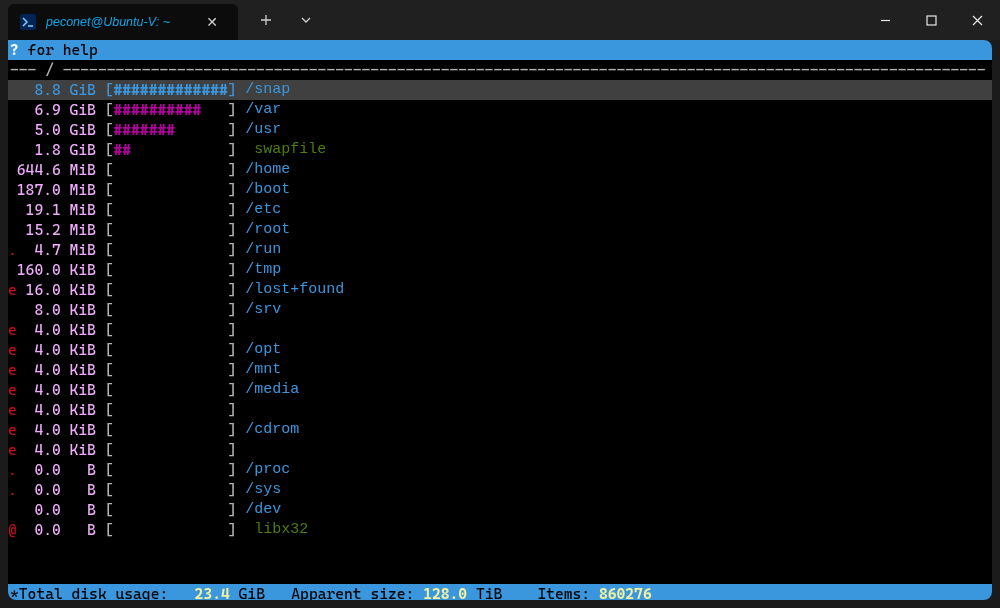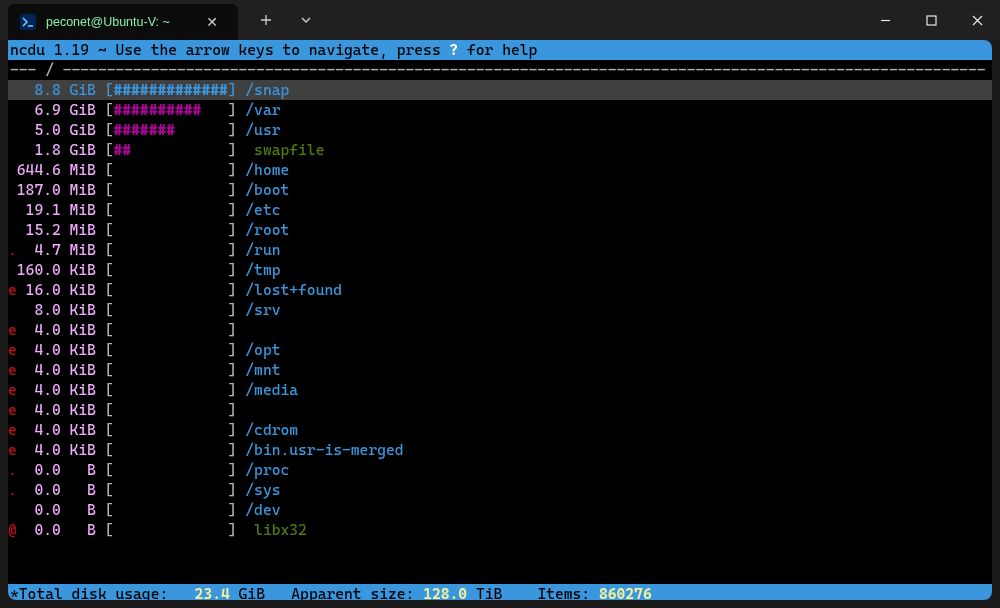--- a/index.html
+++ b/index.html
@@ -3,21 +3,21 @@
 <meta charset="utf-8">
 <style>
   * { margin:0; padding:0; box-sizing:border-box; }
   html,body { width:1000px; height:608px; background:#1b1b1b; overflow:hidden; }
   body { font-family:"Cascadia Mono","Consolas",monospace; font-size:15px; }
 
   
   .titlebar { height:40px; background:#202020; display:flex; align-items:stretch; color:#cfcfcf; }
   .tab { display:flex; align-items:center; gap:10px; background:#0c0c0c; padding:0 14px 0 12px; border-radius:6px 6px 0 0; margin:4px 0 0 8px; position:relative; min-width:230px; }
   .tab .ps { width:16px; height:16px; display:inline-flex; align-items:center; justify-content:center; }
-  .tab .title { font-family:"Segoe UI",sans-serif; font-size:12.5px; color:#86efac; flex:1; }
+  .tab .title { font-family:"Segoe UI",sans-serif; font-size:12.5px; color:#0ea5e9; flex:1;font-style:italic; }
   .tab .close { font-family:"Segoe UI",sans-serif; font-size:14px; color:#cfcfcf; padding:2px 6px; cursor:pointer; }
   .tbbtn { width:40px; display:flex; align-items:center; justify-content:center; font-family:"Segoe UI",sans-serif; color:#cfcfcf; cursor:pointer; font-size:14px; }
   .tbbtn.addtab { margin-left:8px; }
   .tbbtn.chev svg, .tbbtn.addtab svg { width:12px; height:12px; }
   .spacer { flex:1; }
   .winbtn { width:46px; display:flex; align-items:center; justify-content:center; cursor:pointer; }
   .winbtn svg { width:11px; height:11px; stroke:#e8e8e8; stroke-width:1.2; fill:none; }
 
   
   .term { background:#000; width:984px; height:560px; margin:0 8px 8px 8px; border-radius:0 8px 8px 8px; padding:0; line-height:20px; overflow:hidden; position:relative; }
@@ -25,21 +25,21 @@
   pre.row { font-family:inherit; font-size:15px; white-space:pre; margin:0; height:20px; display:flex; }
   .hdr { background:#3a96dd; color:#000; display:block; padding:0 2px; height:20px; }
   .hdr .q { color:#fff; font-weight:bold; }
   .path { color:#b2b2b2; padding:0 2px; display:block; height:20px; }
   .sel { background:#404040; }
   .bar-open, .bar-close { color:#b2b2b2; }
   .bar-fill { color:#b4009e; font-weight:bold; }
   .sel .bar-fill, .sel .name, .sel .bar-open, .sel .bar-close, .sel .size { color:#3a96dd; }
   .flag { color:#c50f1f; }
   .size { color:#f0abfc; }
-  .name { color:#3a96dd; }
+  .name { color:#3a96dd;font-family:Liberation Mono, monospace; }
   .name.nodir { color:#4d7c0f; }
   .footer { position:absolute; bottom:0; left:0; right:0; background:#3a96dd; height:16px; padding:0 2px; font-family:inherit; font-size:15px; white-space:pre; }
   .footer .lead { color:#0c0c0c; }
   .footer .lbl { color:#000; }
   .footer .num { color:#f2f09c; font-weight:bold; }
   .footer .unit { color:#000; }
 </style>
 </head>
 <body>
 
@@ -77,40 +77,40 @@
     </div>
   <div class="winbtn">
       <svg viewBox="0 0 11 11">
         <path d="M1 1l9 9M10 1l-9 9"></path>
       </svg>
     </div>
 </div>
 
 <div class="term">
   <div class="rows" id="rows">
-      <pre class="row hdr"><span>ncdu 1.19 ~ Use the arrow keys to navigate, press </span><span class="q">?</span><span> for help</span></pre>
+      <pre class="row hdr"><span class="q">?</span><span> for help</span></pre>
       <pre class="row path">--- / ---------------------------------------------------------------------------------------------------------</pre>
       <pre class="row sel"><span class="flag"> </span><span class="size">  8.8 GiB</span><span class="bar-open"> [</span><span class="bar-fill">#############</span><span class="bar-close">] </span><span class="name">/snap</span></pre>
       <pre class="row"><span class="flag"> </span><span class="size">  6.9 GiB</span><span class="bar-open"> [</span><span class="bar-fill">##########   </span><span class="bar-close">] </span><span class="name">/var</span></pre>
       <pre class="row"><span class="flag"> </span><span class="size">  5.0 GiB</span><span class="bar-open"> [</span><span class="bar-fill">#######      </span><span class="bar-close">] </span><span class="name">/usr</span></pre>
       <pre class="row"><span class="flag"> </span><span class="size">  1.8 GiB</span><span class="bar-open"> [</span><span class="bar-fill">##           </span><span class="bar-close">] </span><span class="name nodir"> swapfile</span></pre>
       <pre class="row"><span class="flag"> </span><span class="size">644.6 MiB</span><span class="bar-open"> [</span><span class="bar-fill">             </span><span class="bar-close">] </span><span class="name">/home</span></pre>
       <pre class="row"><span class="flag"> </span><span class="size">187.0 MiB</span><span class="bar-open"> [</span><span class="bar-fill">             </span><span class="bar-close">] </span><span class="name">/boot</span></pre>
       <pre class="row"><span class="flag"> </span><span class="size"> 19.1 MiB</span><span class="bar-open"> [</span><span class="bar-fill">             </span><span class="bar-close">] </span><span class="name">/etc</span></pre>
       <pre class="row"><span class="flag"> </span><span class="size"> 15.2 MiB</span><span class="bar-open"> [</span><span class="bar-fill">             </span><span class="bar-close">] </span><span class="name">/root</span></pre>
       <pre class="row"><span class="flag">.</span><span class="size">  4.7 MiB</span><span class="bar-open"> [</span><span class="bar-fill">             </span><span class="bar-close">] </span><span class="name">/run</span></pre>
       <pre class="row"><span class="flag"> </span><span class="size">160.0 KiB</span><span class="bar-open"> [</span><span class="bar-fill">             </span><span class="bar-close">] </span><span class="name">/tmp</span></pre>
       <pre class="row"><span class="flag">e</span><span class="size"> 16.0 KiB</span><span class="bar-open"> [</span><span class="bar-fill">             </span><span class="bar-close">] </span><span class="name">/lost+found</span></pre>
       <pre class="row"><span class="flag"> </span><span class="size">  8.0 KiB</span><span class="bar-open"> [</span><span class="bar-fill">             </span><span class="bar-close">] </span><span class="name">/srv</span></pre>
       <pre class="row"><span class="flag">e</span><span class="size">  4.0 KiB</span><span class="bar-open"> [</span><span class="bar-fill">             </span><span class="bar-close">] </span></pre>
       <pre class="row"><span class="flag">e</span><span class="size">  4.0 KiB</span><span class="bar-open"> [</span><span class="bar-fill">             </span><span class="bar-close">] </span><span class="name">/opt</span></pre>
       <pre class="row"><span class="flag">e</span><span class="size">  4.0 KiB</span><span class="bar-open"> [</span><span class="bar-fill">             </span><span class="bar-close">] </span><span class="name">/mnt</span></pre>
       <pre class="row"><span class="flag">e</span><span class="size">  4.0 KiB</span><span class="bar-open"> [</span><span class="bar-fill">             </span><span class="bar-close">] </span><span class="name">/media</span></pre>
       <pre class="row"><span class="flag">e</span><span class="size">  4.0 KiB</span><span class="bar-open"> [</span><span class="bar-fill">             </span><span class="bar-close">] </span></pre>
       <pre class="row"><span class="flag">e</span><span class="size">  4.0 KiB</span><span class="bar-open"> [</span><span class="bar-fill">             </span><span class="bar-close">] </span><span class="name">/cdrom</span></pre>
-      <pre class="row"><span class="flag">e</span><span class="size">  4.0 KiB</span><span class="bar-open"> [</span><span class="bar-fill">             </span><span class="bar-close">] </span><span class="name">/bin.usr-is-merged</span></pre>
+      <pre class="row"><span class="flag">e</span><span class="size">  4.0 KiB</span><span class="bar-open"> [</span><span class="bar-fill">             </span><span class="bar-close">] </span></pre>
       <pre class="row"><span class="flag">.</span><span class="size">  0.0   B</span><span class="bar-open"> [</span><span class="bar-fill">             </span><span class="bar-close">] </span><span class="name">/proc</span></pre>
       <pre class="row"><span class="flag">.</span><span class="size">  0.0   B</span><span class="bar-open"> [</span><span class="bar-fill">             </span><span class="bar-close">] </span><span class="name">/sys</span></pre>
       <pre class="row"><span class="flag"> </span><span class="size">  0.0   B</span><span class="bar-open"> [</span><span class="bar-fill">             </span><span class="bar-close">] </span><span class="name">/dev</span></pre>
       <pre class="row"><span class="flag">@</span><span class="size">  0.0   B</span><span class="bar-open"> [</span><span class="bar-fill">             </span><span class="bar-close">] </span><span class="name nodir"> libx32</span></pre>
     </div>
   <pre class="footer"><span class="lead">*</span><span class="lbl">Total disk usage:</span>   <span class="num">23.4</span> <span class="unit">GiB</span>   <span class="lbl">Apparent size:</span> <span class="num">128.0</span> <span class="unit">TiB</span>    <span class="lbl">Items:</span> <span class="num">860276</span></pre>
 </div>
 
 </body></html>

